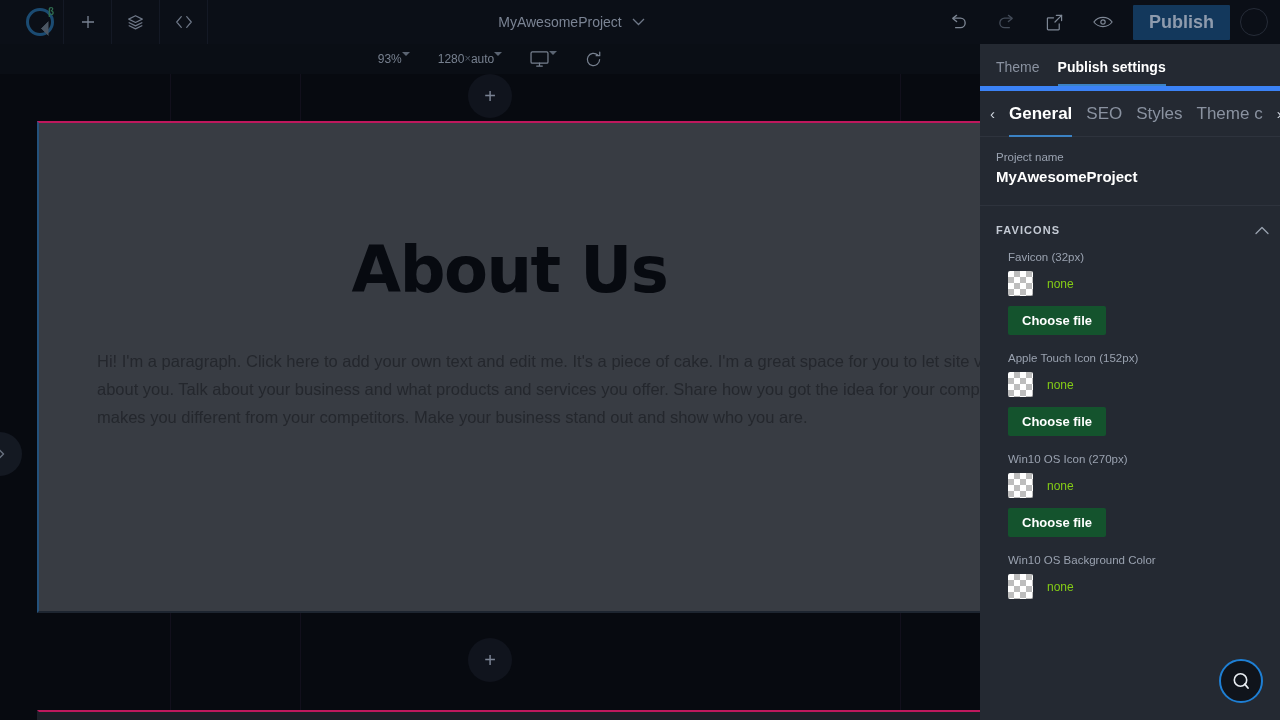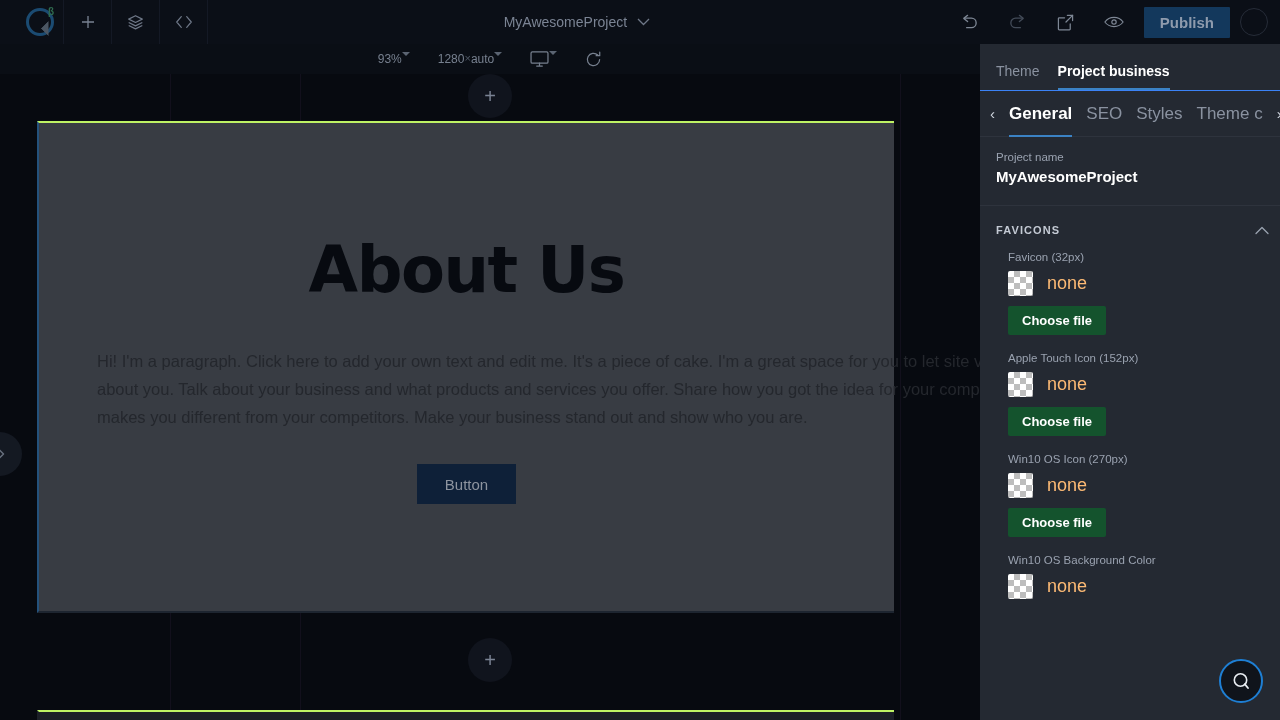--- a/index.html
+++ b/index.html
@@ -46,21 +46,21 @@
     gap: 10px; font-size: 14px; color: #7b8494;
   }
   .tb-right { display: flex; align-items: center; gap: 0; padding-right: 8px; }
   .tb-icon-btn {
     width: 48px; height: 44px;
     display: flex; align-items: center; justify-content: center;
     color: #5e6775;
   }
   .publish-btn {
     background: #13385c; color: #8e9bad;
-    font-size: 15px; font-weight: bold;
+    font-size: 18px; font-weight: bold;
     padding: 7px 16px; border-radius: 1px;
     margin: 0 10px 0 6px;
   }
   .avatar-circle {
     width: 28px; height: 28px; border-radius: 50%;
     border: 1px solid #262c38; margin-right: 4px;
   }
 
   
   .toolbar2 {
@@ -93,24 +93,24 @@
     background: rgba(120,80,140,0.10);
   }
   .add-section {
     position: absolute; left: 50%; transform: translateX(-50%);
     width: 44px; height: 44px; border-radius: 50%;
     background: #10141d;
     display: flex; align-items: center; justify-content: center;
     color: #7a8393; font-size: 20px; font-weight: 300; line-height: 1;
   }
   .section-card {
-    position: absolute; left: 37px; width: 857px;
+    position: absolute; left: 37px; width: 943px;
     background: #383c43;
     border-left: 2px solid #24527c;
-    border-top: 2px solid #bef264;
+    border-top: 2px solid #be185d;
     border-bottom: 2px solid #1d2530;
   }
   .sec-about { top: 47px; height: 492px; }
   .sec-next  { top: 636px; height: 84px; background: #1b1f27; border-left-color: #1b1f27; }
   .hero-title {
     text-align: center;
     font-family: "DejaVu Sans", sans-serif;
     font-weight: 900;
     font-size: 64px;
     letter-spacing: -1.5px;
@@ -145,21 +145,21 @@
   
   .panel {
     position: absolute; top: 44px; right: 0; width: 300px; height: 676px;
     background: #242932;
     z-index: 50;
     display: flex; flex-direction: column;
   }
   .panel-tabs {
     display: flex; align-items: flex-end; gap: 18px;
     padding: 14px 16px 0 16px; height: 47px;
-    border-bottom: 1px solid #3b82f6;
+    border-bottom: 5px solid #3b82f6;
   }
   .ptab {
     font-size: 14px; color: #8a92a0; padding-bottom: 9px;
     border-bottom: 2px solid transparent;
   }
   .ptab.active { color: #ffffff; font-weight: bold; border-bottom-color: #3b82c4; }
   .subtabs {
     display: flex; align-items: center; height: 46px;
     padding: 0 10px; gap: 14px;
     border-bottom: 1px solid #2e333d;
@@ -189,21 +189,21 @@
   .fav-label { font-size: 11.5px; color: #9aa2b0; margin-bottom: 8px; }
   .fav-row { display: flex; align-items: center; gap: 14px; margin-bottom: 10px; }
   .swatch {
     width: 25px; height: 25px; border-radius: 2px;
     background-image:
       linear-gradient(45deg, #bdbdbd 25%, transparent 25%, transparent 75%, #bdbdbd 75%),
       linear-gradient(45deg, #bdbdbd 25%, #ffffff 25%, #ffffff 75%, #bdbdbd 75%);
     background-size: 12px 12px;
     background-position: 0 0, 6px 6px;
   }
-  .swatch-none { font-size: 18px; color: #fdba74; }
+  .swatch-none { font-size: 12px; color: #84cc16; }
   .choose-btn {
     display: inline-block;
     background: #14532d; color: #ffffff;
     font-size: 13px; font-weight: bold;
     padding: 7px 14px; border-radius: 2px;
   }
 
   
   .help-bubble {
     position: absolute; right: 17px; bottom: 17px;
@@ -315,39 +315,38 @@
   <div class="canvas">
     <div class="canvas-guide-v" style="left:170px"></div>
     <div class="canvas-guide-v" style="left:300px"></div>
     <div class="canvas-guide-v" style="left:900px"></div>
 
     <div class="add-section" style="top:0px">+</div>
 
     <div class="section-card sec-about">
       <div class="hero-title">About Us</div>
       <div class="hero-para">Hi! I'm a paragraph. Click here to add your own text and edit me. It's a piece of cake. I'm a great space for you to let site visitors know more about you. Talk about your business and what products and services you offer. Share how you got the idea for your company and what makes you different from your competitors. Make your business stand out and show who you are.</div>
-      <div class="hero-btn">Button</div>
     </div>
 
     <div class="add-section" style="top:564px">+</div>
 
     <div class="section-card sec-next"></div>
 
     <div class="left-handle">
       <svg width="11" height="16" viewBox="0 0 11 16">
         <path d="M2 1.5 8.5 8 2 14.5" fill="none" stroke="#67707e" stroke-width="1.5" stroke-linecap="round" stroke-linejoin="round"></path>
       </svg>
     </div>
   </div>
 
   <div class="panel">
 
     <div class="panel-tabs">
       <div class="ptab">Theme</div>
-      <div class="ptab active">Project business</div>
+      <div class="ptab active">Publish settings</div>
     </div>
 
     <div class="subtabs">
       <div class="sub-arrow">‹</div>
       <div class="stab active">General</div>
       <div class="stab">SEO</div>
       <div class="stab">Styles</div>
       <div class="stab">Theme c</div>
       <div class="sub-arrow">›</div>
     </div>

